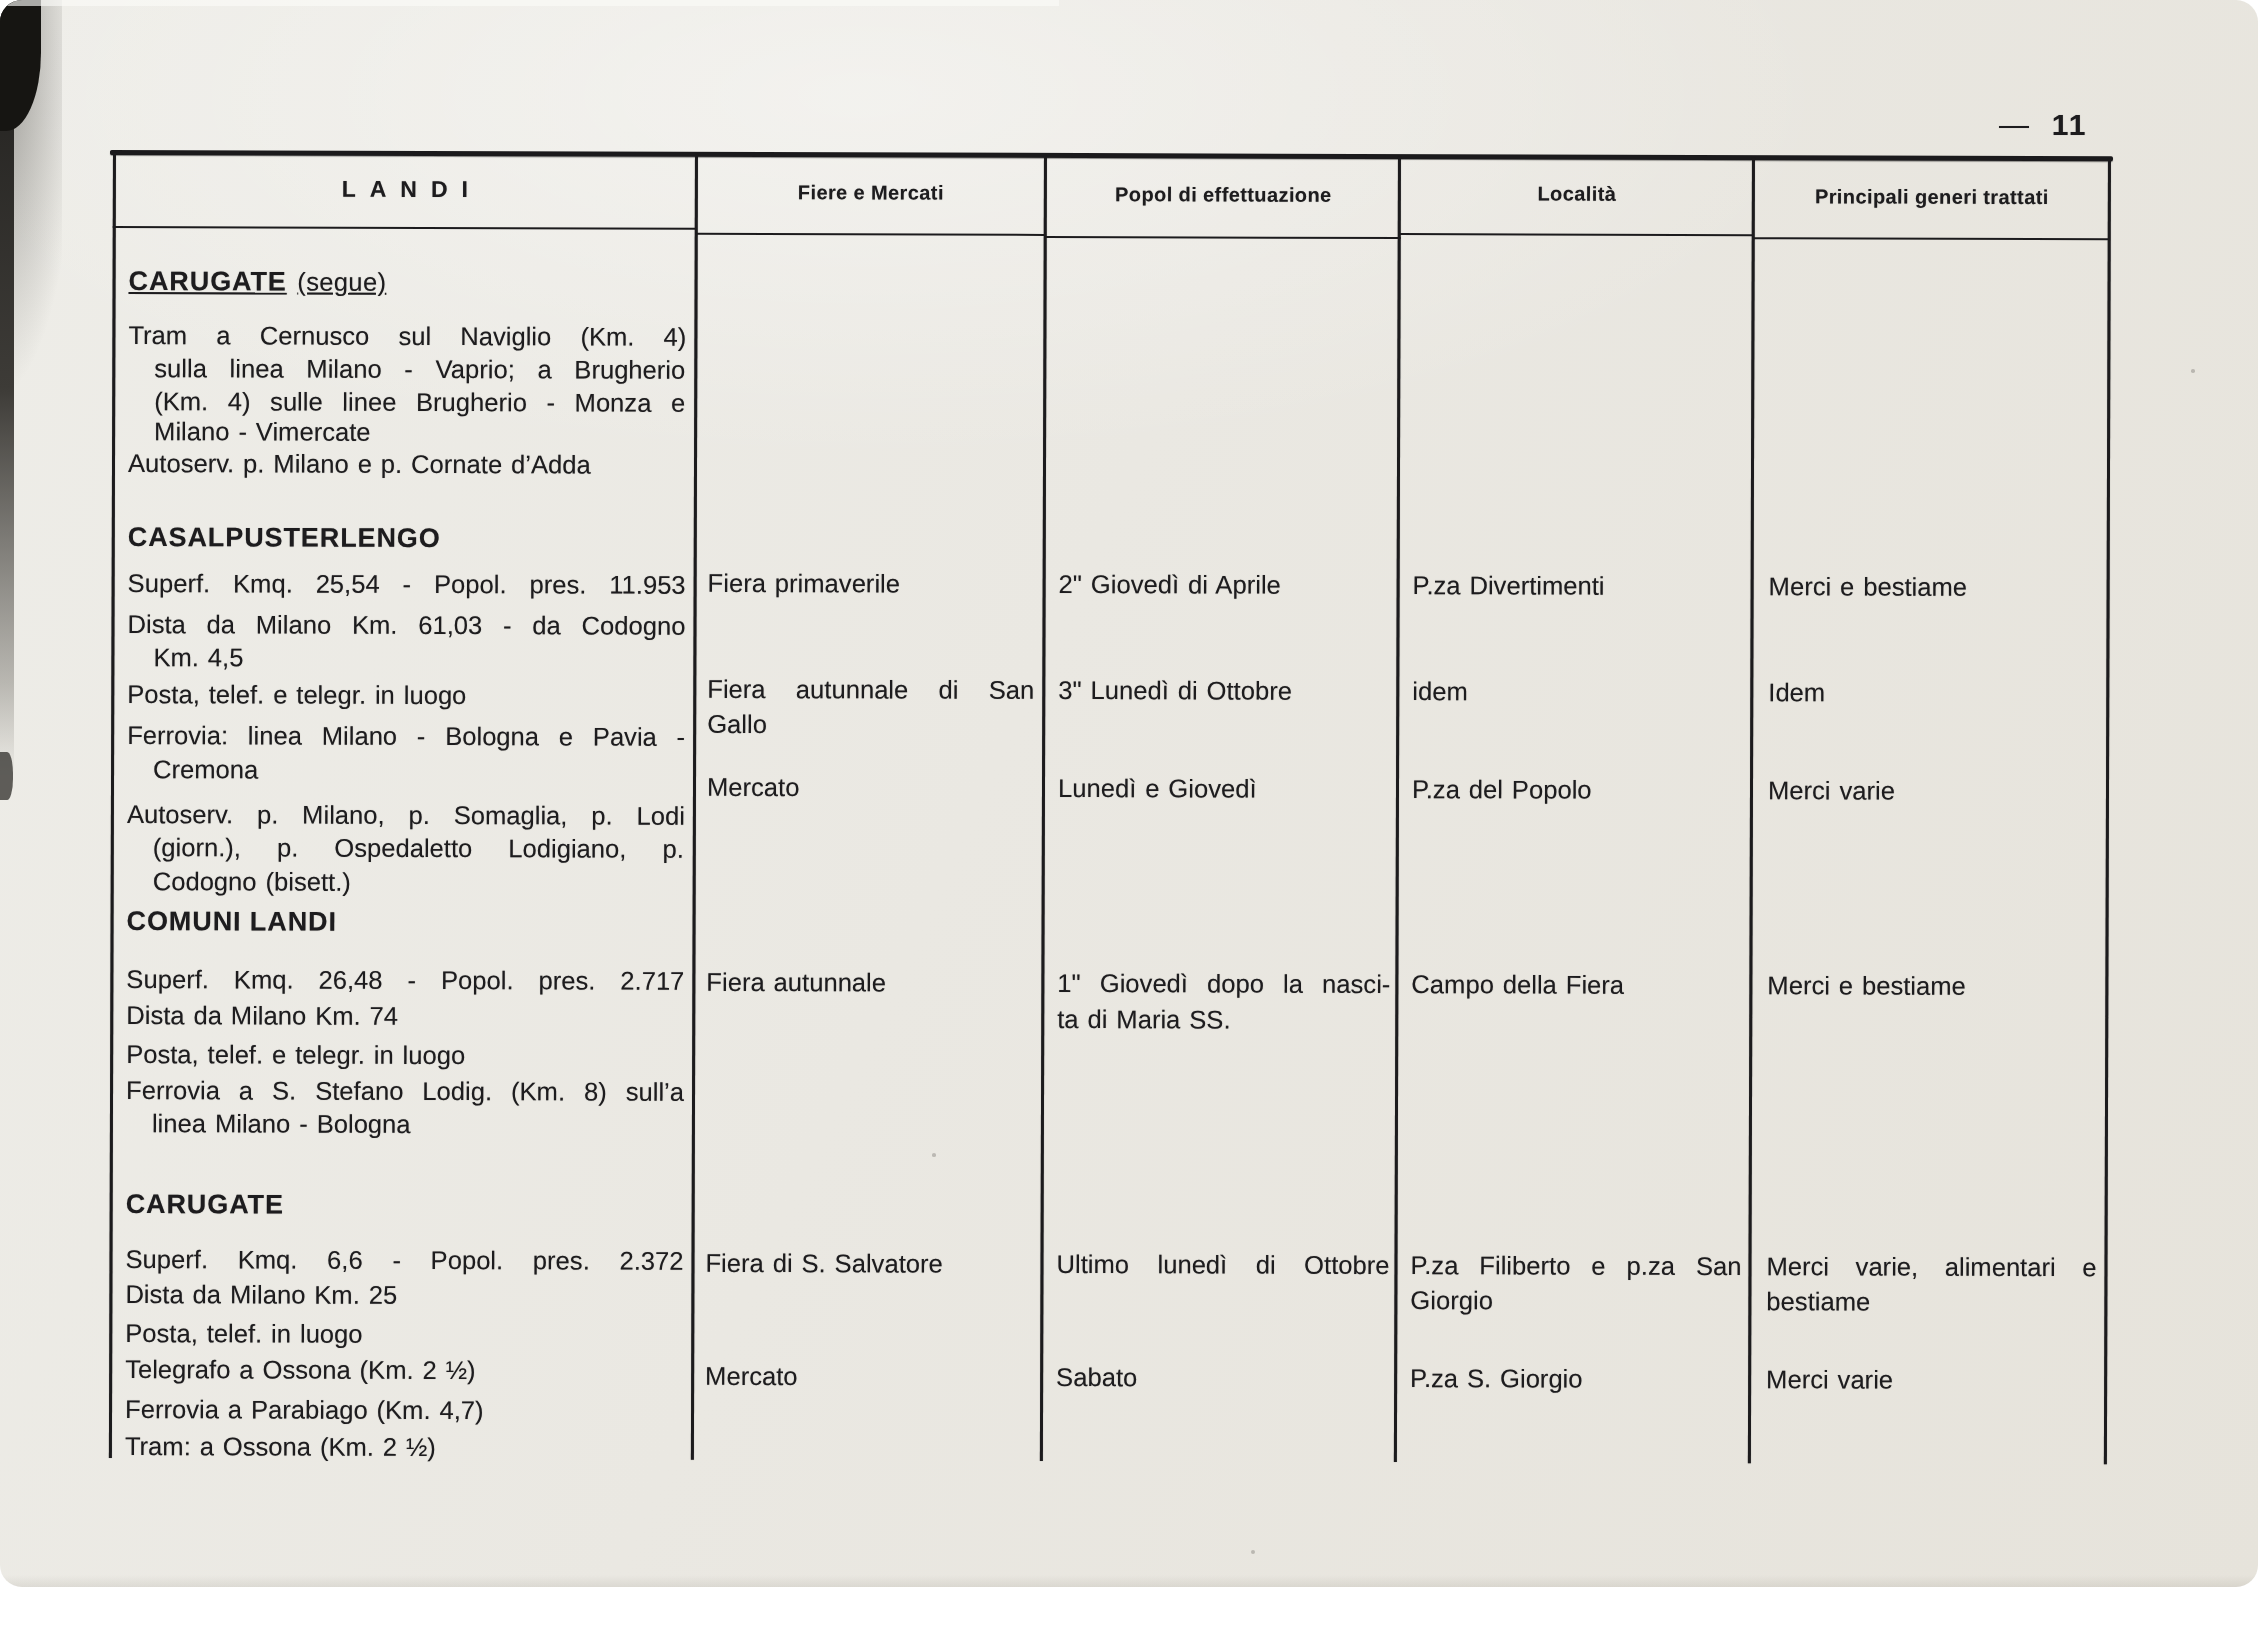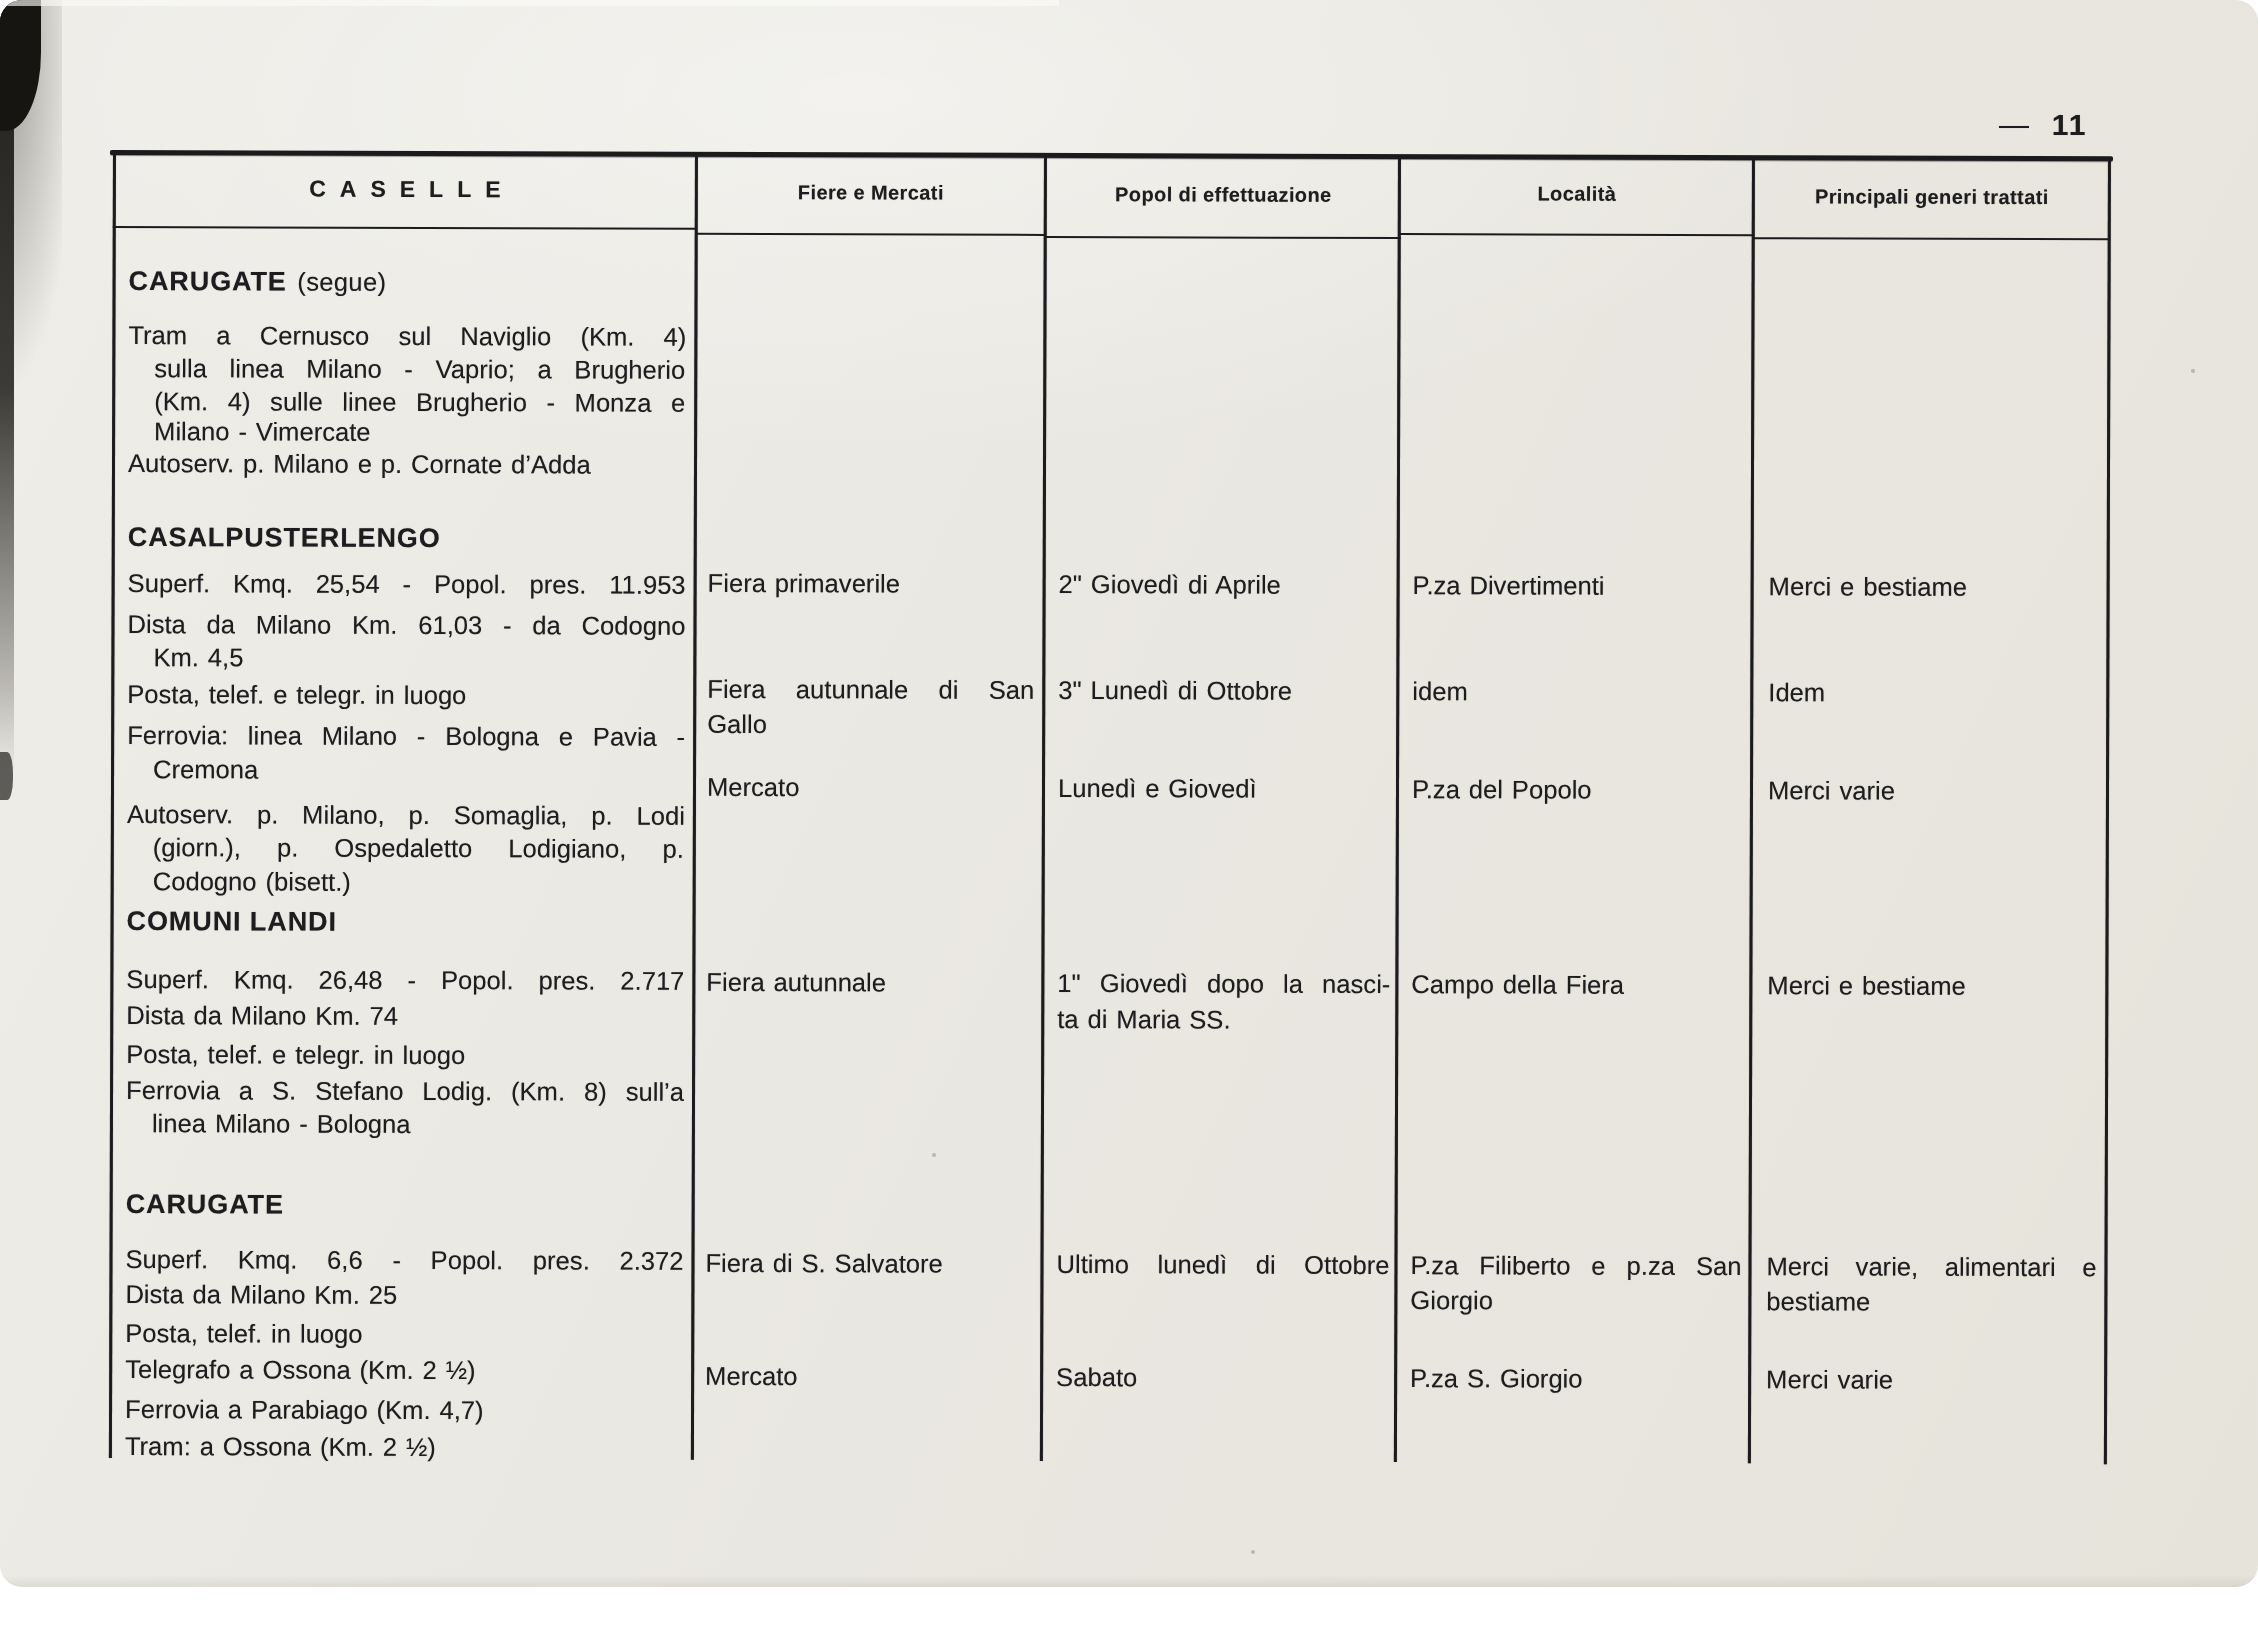--- a/index.html
+++ b/index.html
@@ -73,42 +73,42 @@
   <div class="speck" style="left:2191px;top:369px;width:3.5px;height:3.5px;"></div>
 
   <div class="pagenum">
     <span class="dash">—</span><span>11</span>
   </div>
 
   <div class="frame" id="frame">
     <div class="topline"></div>
 
     <div class="hcell hcomuni" style="left:0;width:584px;height:78px;">
-      <span>CASELLE</span>
+      <span>LANDI</span>
     </div>
     <div class="hcell" style="left:584px;width:348px;height:83px;">
       <span>Fiere e Mercati</span>
     </div>
     <div class="hcell" style="left:933px;width:355px;height:85px;">
       <span>Popol di effettuazione</span>
     </div>
     <div class="hcell" style="left:1287px;width:354px;height:81px;">
       <span>Località</span>
     </div>
     <div class="hcell" style="left:1641px;width:356px;height:84px;">
       <span>Principali generi trattati</span>
     </div>
 
     <div class="vline" style="left:0;"></div>
     <div class="vline" style="left:582px;"></div>
     <div class="vline" style="left:931px;"></div>
     <div class="vline" style="left:1285px;"></div>
     <div class="vline" style="left:1639px;"></div>
     <div class="vline" style="left:1995px;"></div>
-  <div class="heading" style="left: 16px; top: 116px;"><span>CARUGATE</span><span class="note">(segue)</span></div>
+  <div class="heading" style="left: 16px; top: 116px; text-decoration: underline;"><span>CARUGATE</span><span class="note">(segue)</span></div>
       <div class="bline j" style="left: 16px; top: 169px; width: 558px;">Tram a Cernusco sul Naviglio (Km. 4)</div>
       <div class="bline j" style="left: 42px; top: 202px; width: 531px;">sulla linea Milano - Vaprio; a Brugherio</div>
       <div class="bline j" style="left: 42px; top: 235px; width: 531px;">(Km. 4) sulle linee Brugherio - Monza e</div>
       <div class="bline" style="left: 42px; top: 265px; width: 531px;">Milano - Vimercate</div>
       <div class="bline" style="left: 16px; top: 297px; width: 558px;">Autoserv. p. Milano e p. Cornate d’Adda</div>
       <div class="heading" style="left: 16px; top: 372px;"><span>CASALPUSTERLENGO</span></div>
       <div class="bline j" style="left: 16px; top: 417px; width: 558px;">Superf. Kmq. 25,54 - Popol. pres. 11.953</div>
       <div class="bline j" style="left: 16px; top: 458px; width: 558px;">Dista da Milano Km. 61,03 - da Codogno</div>
       <div class="bline" style="left: 42px; top: 491px; width: 531px;">Km. 4,5</div>
       <div class="bline" style="left: 16px; top: 528px; width: 558px;">Posta, telef. e telegr. in luogo</div>

